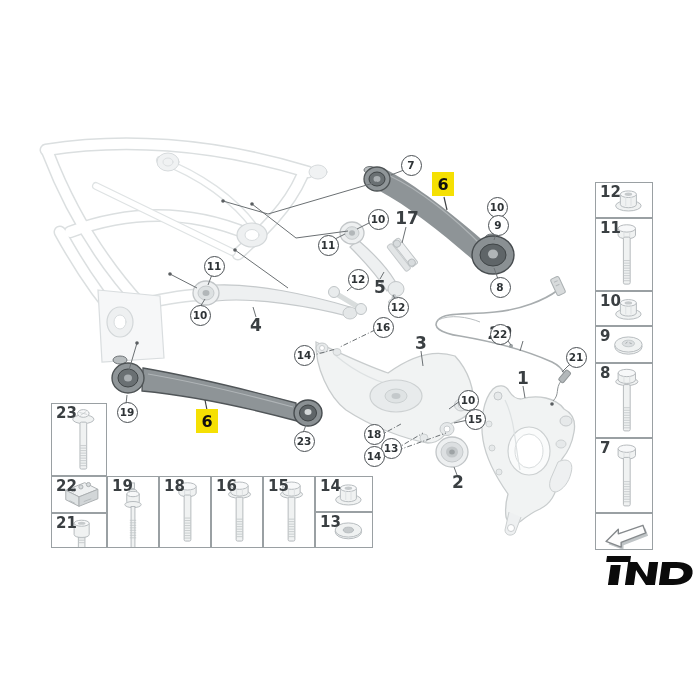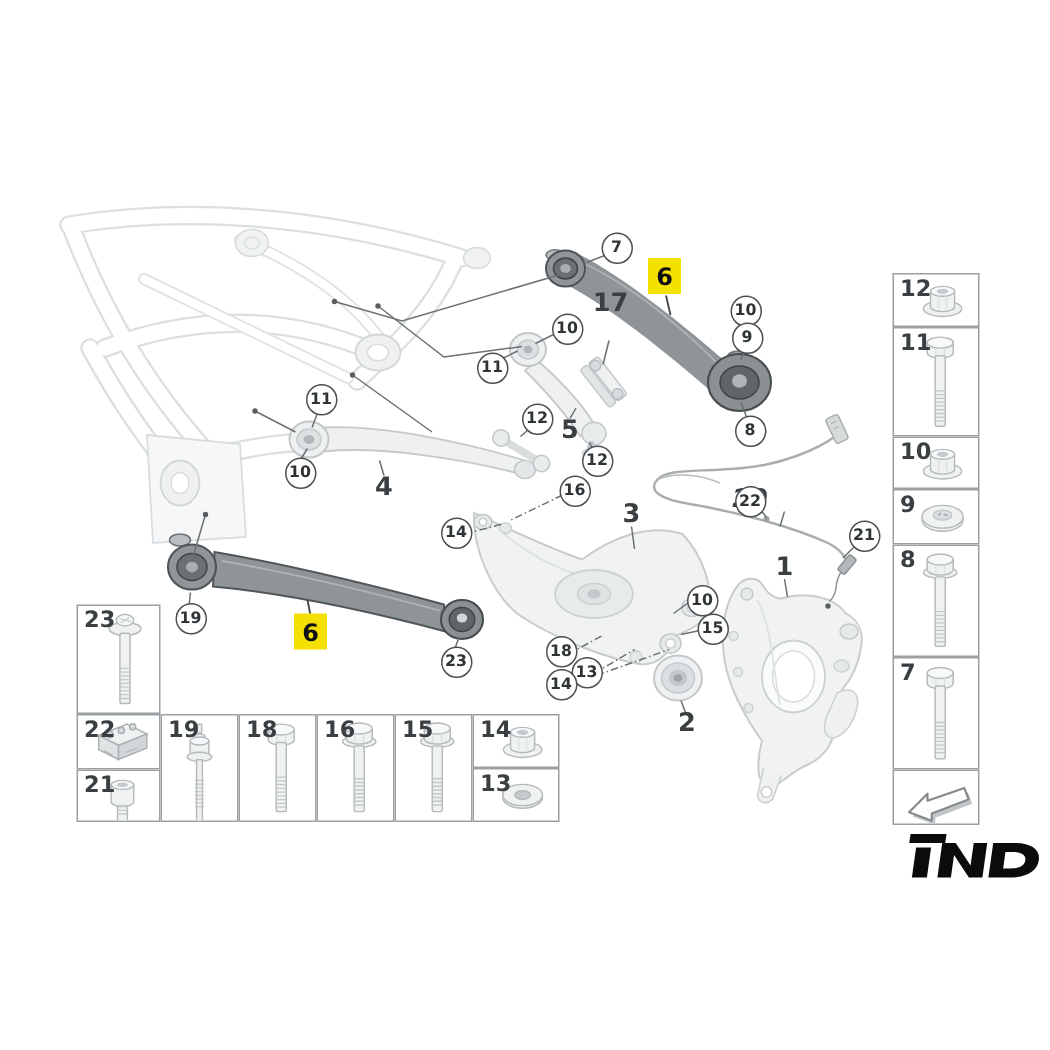--- a/index.html
+++ b/index.html
@@ -251,21 +251,21 @@
     <div class="callout" style="left: 293.5px; top: 430.5px;">23</div>
     <div class="callout" style="left: 363.5px; top: 423.5px;">18</div>
     <div class="callout" style="left: 380.5px; top: 437.5px;">13</div>
     <div class="callout" style="left: 363.5px; top: 445.5px;">14</div>
     <div class="callout" style="left: 457.5px; top: 389.5px;">10</div>
     <div class="callout" style="left: 464.5px; top: 408.5px;">15</div>
     <div class="callout" style="left: 489.5px; top: 323.5px;">22</div>
     <div class="callout" style="left: 565.5px; top: 346.5px;">21</div>
     <div class="plabel" style="left: 256px; top: 325px;">4</div>
     <div class="plabel" style="left: 380px; top: 287px;">5</div>
-    <div class="plabel" style="left: 407px; top: 202px;">17</div>
+    <div class="plabel" style="left: 407px; top: 218px;">17</div>
     <div class="plabel" style="left: 421px; top: 343px;">3</div>
     <div class="plabel" style="left: 500px; top: 333px; font-style: italic;">20</div>
     <div class="plabel" style="left: 523px; top: 378px;">1</div>
     <div class="plabel" style="left: 458px; top: 482px;">2</div>
     <div class="badge" style="left: 443px; top: 184px;">6</div>
     <div class="badge" style="left: 207px; top: 421px;">6</div>
     <div class="pbox" style="left: 51px; top: 403px; width: 56px; height: 73px;">
       <span class="pnum">23</span>
       <svg viewBox="0 0 56 73" xmlns="http://www.w3.org/2000/svg">
         <ellipse cx="32.48" cy="15.49" rx="11" ry="4.5" fill="#f0f2f2" stroke="#b4b9bc"></ellipse>

